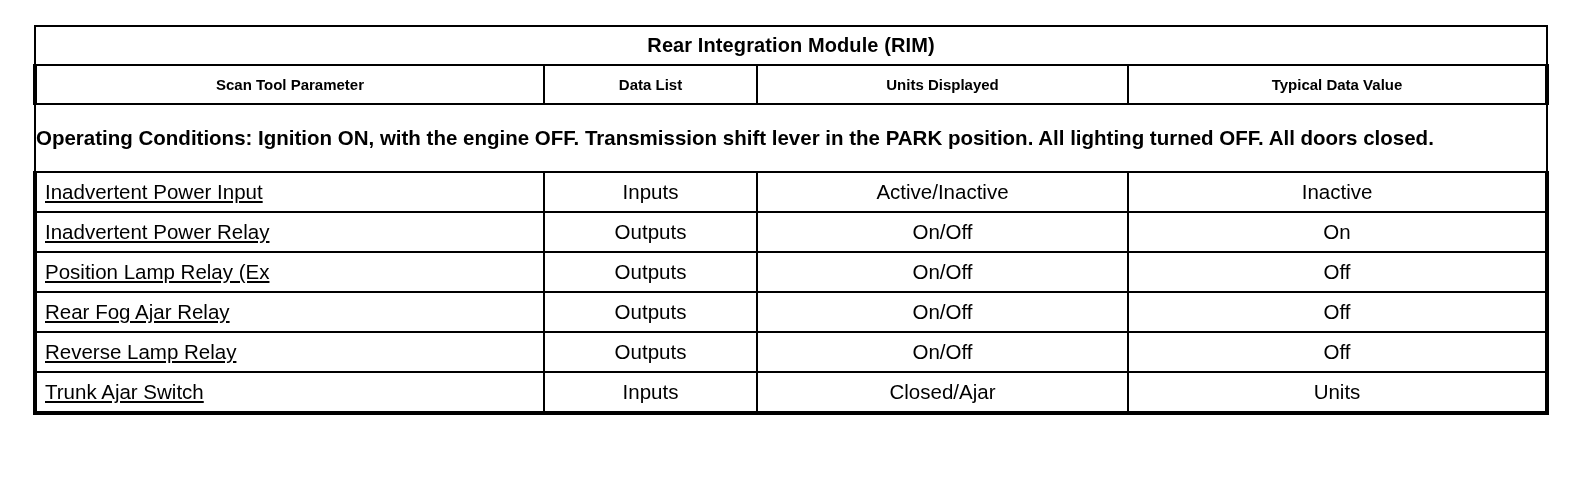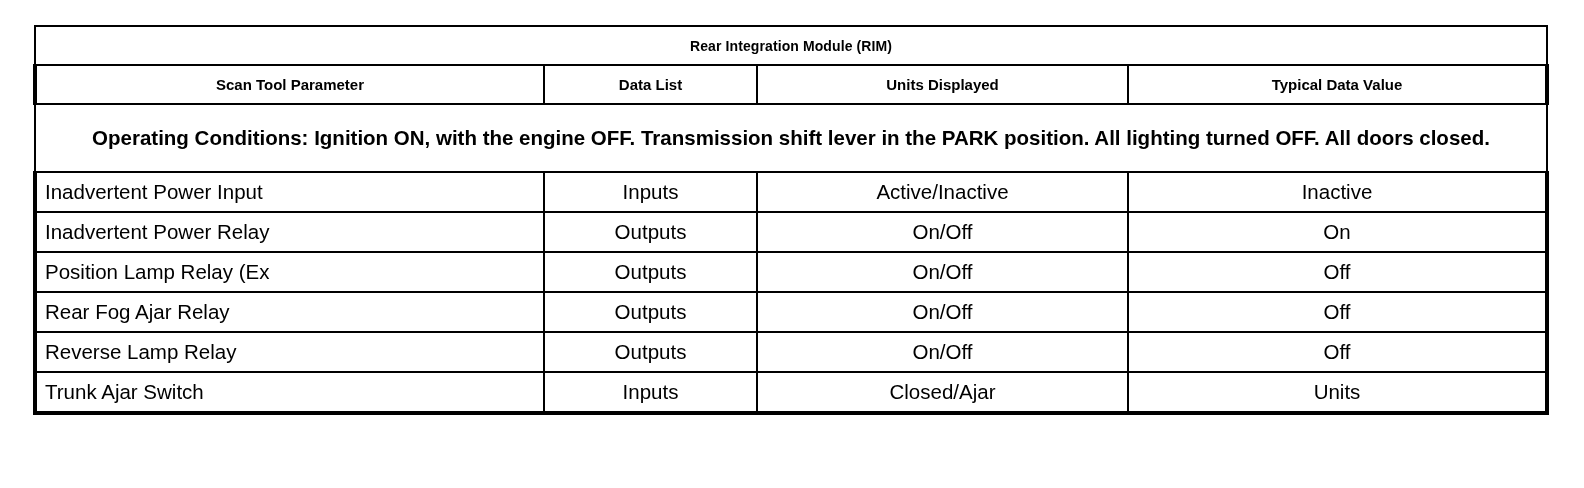--- a/index.html
+++ b/index.html
@@ -46,21 +46,21 @@
   col.c-param    { width: 509px; }
   col.c-datalist { width: 213px; }
   col.c-units    { width: 371px; }
   col.c-typical  { width: 419px; }
 
   
   .title-cell {
     height: 37px;
     text-align: center;
     font-weight: bold;
-    font-size: 14px;
+    font-size: 20px;
     letter-spacing: 0.1px;
     border-top-width: 4px;
     border-left-width: 4px;
     border-right-width: 4px;
     border-bottom-width: 3px;
     white-space: nowrap;
   }
 
   
   .head-cell {
@@ -74,41 +74,42 @@
   }
   .head-cell.first { border-left-width: 4px; }
   .head-cell.last  { border-right-width: 4px; }
 
   
   .cond-cell {
     height: 66px;
     font-weight: bold;
     font-size: 20.5px;
     line-height: 1.28;
-    text-align: center;
+    text-align: left;
     padding: 2px 6px 2px 7px;
     border-left-width: 4px;
     border-right-width: 4px;
     border-top-width: 4px;
     border-bottom-width: 4px;
   }
 
   
   .data-row td {
     height: 38px;
     font-size: 20.5px;
     font-weight: normal;
     border-top-width: 2px;
     border-bottom-width: 2px;
   }
   .data-row td.col-param {
     text-align: left;
     padding-left: 8px;
     border-left-width: 4px;
     white-space: nowrap;
+    text-decoration: underline;
   }
   .data-row td.col-datalist,
   .data-row td.col-units,
   .data-row td.col-typical {
     text-align: center;
     white-space: nowrap;
   }
   .data-row td.col-typical { border-right-width: 4px; }
 
   .data-row.first-data td { border-top-width: 2px; }

